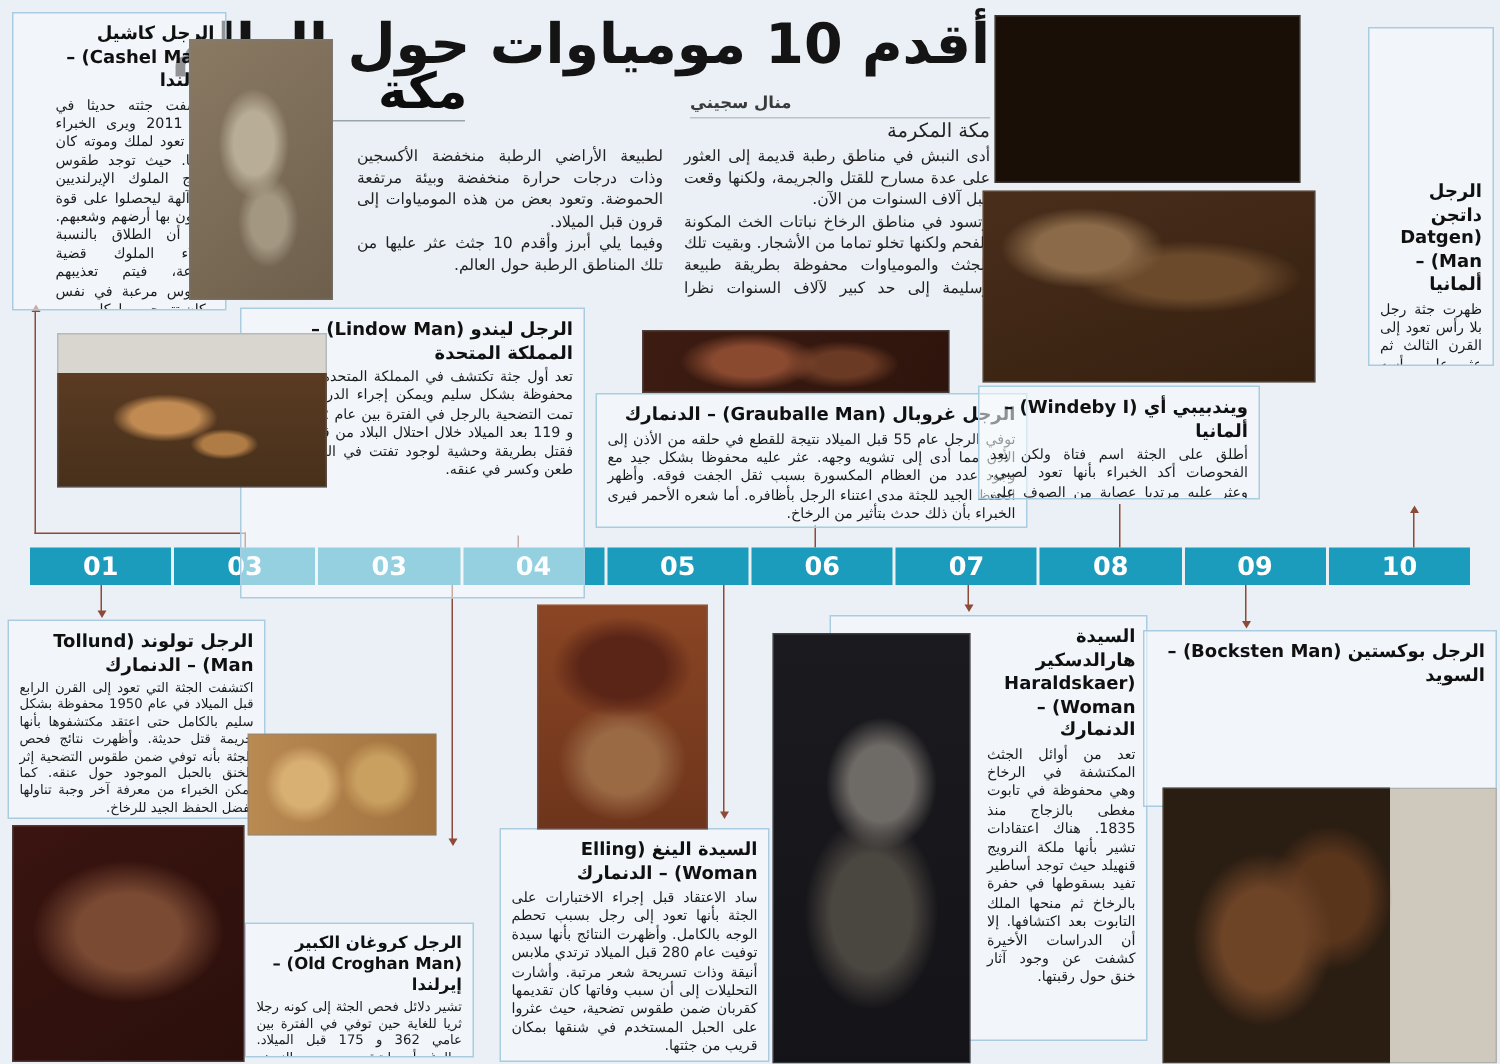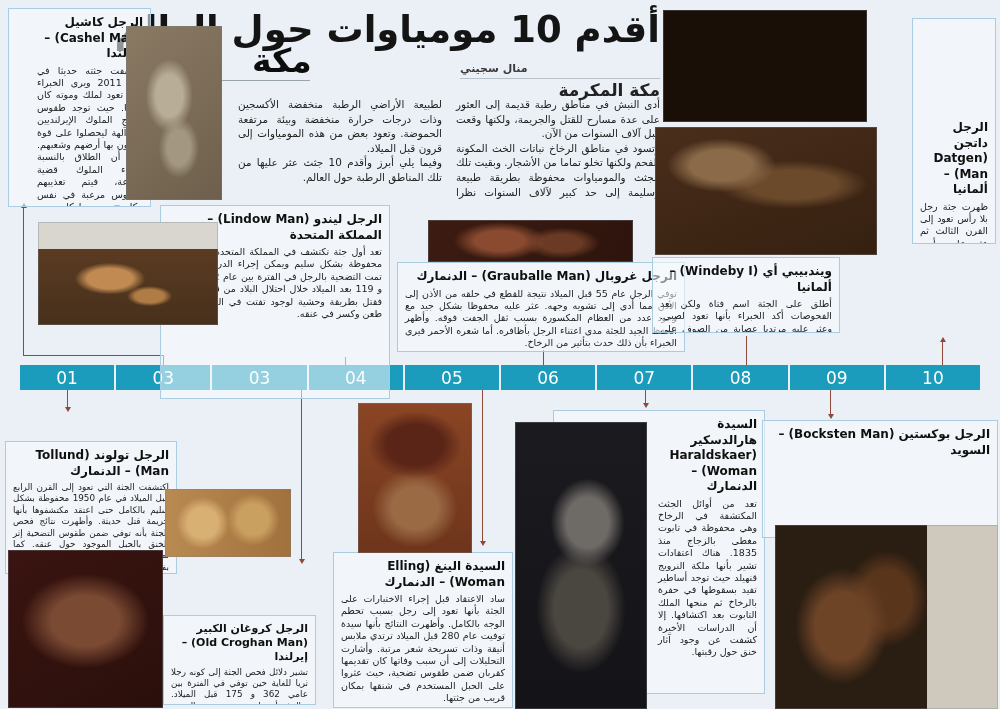--- a/index.html
+++ b/index.html
@@ -2,34 +2,34 @@
 <html lang="ar" dir="rtl"><head>
 <meta charset="utf-8">
 <style>
   html,body{margin:0;padding:0;}
   body{width:1000px;height:709px;position:relative;overflow:hidden;
        background:#eaf0f5;font-family:"DejaVu Sans",sans-serif;direction:rtl;}
   .abs{position:absolute;}
   
   .headline{font-size:37px;font-weight:800;color:#141414;white-space:nowrap;letter-spacing:-1px;}
   .byline{font-size:11px;font-weight:700;color:#3a3a3a;border-bottom:1px solid #b9c2c9;padding-bottom:3px;}
-  .dateline{font-size:17px;font-weight:700;color:#222;margin-left:29px;}
+  .dateline{font-size:13px;font-weight:400;color:#222;margin-left:29px;}
   .intro{font-size:10.4px;line-height:14.6px;color:#222;column-count:2;column-gap:14px;
          text-align:justify;white-space:pre-line;}
   
   .logo{font-size:33px;font-weight:800;color:#0d0d0d;line-height:30px;}
   .logo-rule{height:1px;background:#9aa4ab;}
   
   .box{border:1px solid #a9cce0;background:rgba(248,251,253,.55);padding:6px 7px;box-sizing:border-box;overflow:hidden;z-index:3;}
   .box h3{margin:0 0 3px 0;font-size:12px;line-height:15.5px;font-weight:800;color:#101010;}
   .box p{margin:0;font-size:9.5px;line-height:12.4px;color:#1c1c1c;text-align:justify;}
   .box.small p{font-size:8.8px;line-height:11.2px;}
   
   .bar{display:flex;flex-direction:row-reverse;z-index:2;}
-  .bar .seg{flex:1;background:#1b9cbc;color:#fff;font-weight:400;font-size:17px;
+  .bar .seg{flex:1;background:#1b9cbc;color:#fff;font-weight:700;font-size:17px;
             display:flex;align-items:center;justify-content:center;margin-left:2px;height:25px;}
   .bar .seg:first-child{margin-left:0;}
   
   .conn{background:#8d4a38;z-index:1;}
   .arrow-down{width:0;height:0;border-left:3px solid transparent;border-right:3px solid transparent;
               border-top:5px solid #8d4a38;z-index:1;}
   .arrow-up{width:0;height:0;border-left:3px solid transparent;border-right:3px solid transparent;
             border-bottom:5px solid #8d4a38;z-index:1;}
   
   .photo{z-index:4;box-shadow:0 0 0 1px rgba(120,130,140,.35) inset;}
@@ -160,21 +160,21 @@
   <h3>ويندبيبي أي (Windeby I) – ألمانيا</h3>
   <p>أطلق على الجثة اسم فتاة ولكن بعد الفحوصات أكد الخبراء بأنها تعود لصبي. وعثر عليه مرتديا عصابة من الصوف على عينيه وقبعة، ولكنه فقد نصف شعره بسبب خلل في حفظ الجثة. وتعكس معاناة الفتى من سوء التغذية فكانت وفاته طبيعية ودفن بشكل بسيط في الرخاخ.</p>
 </div>
 
 <div class="abs box" style="left:912px;top:18px;width:84px;height:226px;">
   <div style="height:95px;"></div>
   <h3>الرجل داتجن (Datgen Man) – ألمانيا</h3>
   <p>ظهرت جثة رجل بلا رأس تعود إلى القرن الثالث ثم عثر على رأسه مدفونا في عمق 3 أمتار. وتؤكد طريقة دفن الجثة بأن الألمان لم يرغبوا بظهوره مجددا.</p>
 </div>
 
-<div class="abs box" style="left:5px;top:413px;width:172px;height:133px;margin-top:28px;">
+<div class="abs box" style="left:5px;top:413px;width:172px;height:133px;">
   <h3>الرجل تولوند (Tollund Man) – الدنمارك</h3>
   <p style="font-size:8.8px;line-height:11.4px;">اكتشفت الجثة التي تعود إلى القرن الرابع قبل الميلاد في عام 1950 محفوظة بشكل سليم بالكامل حتى اعتقد مكتشفوها بأنها جريمة قتل حديثة. وأظهرت نتائج فحص الجثة بأنه توفي ضمن طقوس التضحية إثر الخنق بالحبل الموجود حول عنقه. كما تمكن الخبراء من معرفة آخر وجبة تناولها بفضل الحفظ الجيد للرخاخ.</p>
 </div>
 
 <div class="abs box small" style="left:163px;top:615px;width:153px;height:90px;">
   <h3 style="font-size:11px;line-height:14px;">الرجل كروغان الكبير (Old Croghan Man) – إيرلندا</h3>
   <p>تشير دلائل فحص الجثة إلى كونه رجلا ثريا للغاية حين توفي في الفترة بين عامي 362 و 175 قبل الميلاد. وبالرغم أن ما تبقى من جسده النصف العلوي فحسب إلا أن طوله بلغ 198 سم التي تظهر عليه الاعتياد على نظام غذائي غني باللحم في فترة طغى عليها سوء التغذية.</p>
 </div>
 
 <div class="abs box" style="left:333px;top:552px;width:180px;height:156px;">

